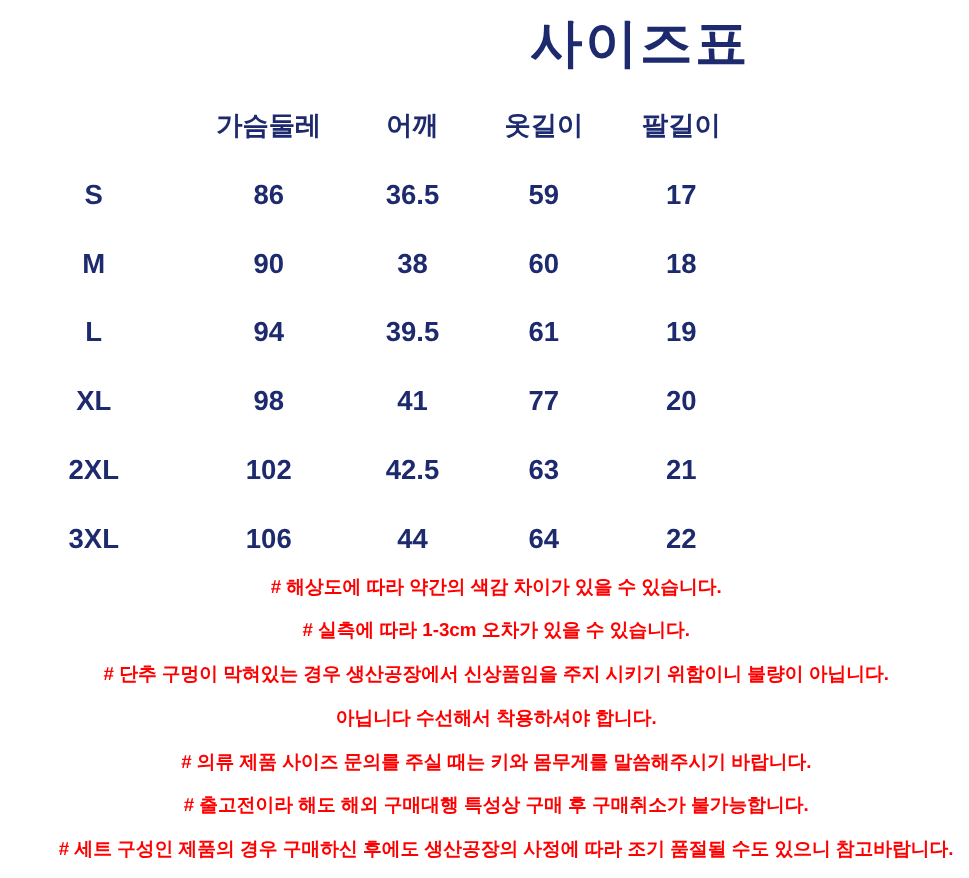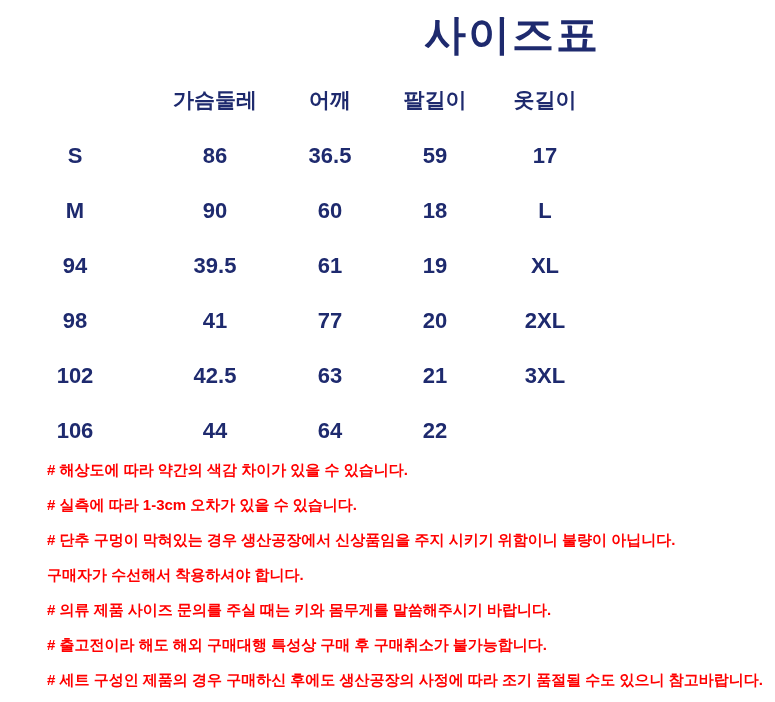--- a/index.html
+++ b/index.html
@@ -53,45 +53,47 @@
   .notes {
     margin: -6px 0 0 47px;
     width: 700px;
   }
   .note-line {
     line-height: 35px;
     font-size: 15px;
     font-weight: 700;
     color: #ff0000;
     white-space: nowrap;
+    text-align: center;
   }
 </style>
 </head>
 <body>
 
 <div class="content">
 
   <div class="page-title">사이즈표</div>
 
   <div class="size-table">
 
     <div class="cell head"></div>
     <div class="cell head">가슴둘레</div>
     <div class="cell head">어깨</div>
+    <div class="cell head">옷길이</div>
     <div class="cell head">팔길이</div>
-    <div class="cell head">옷길이</div>
 
     <div class="cell body-cell size-col">S</div>
     <div class="cell body-cell">86</div>
     <div class="cell body-cell">36.5</div>
     <div class="cell body-cell">59</div>
     <div class="cell body-cell">17</div>
 
     <div class="cell body-cell size-col">M</div>
     <div class="cell body-cell">90</div>
+    <div class="cell body-cell">38</div>
     <div class="cell body-cell">60</div>
     <div class="cell body-cell">18</div>
 
     <div class="cell body-cell size-col">L</div>
     <div class="cell body-cell">94</div>
     <div class="cell body-cell">39.5</div>
     <div class="cell body-cell">61</div>
     <div class="cell body-cell">19</div>
 
     <div class="cell body-cell size-col">XL</div>
@@ -112,17 +114,17 @@
     <div class="cell body-cell">64</div>
     <div class="cell body-cell">22</div>
   </div>
 
 </div>
 
 <div class="notes">
   <div class="note-line"># 해상도에 따라 약간의 색감 차이가 있을 수 있습니다.</div>
   <div class="note-line"># 실측에 따라 1-3cm 오차가 있을 수 있습니다.</div>
   <div class="note-line"># 단추 구멍이 막혀있는 경우 생산공장에서 신상품임을 주지 시키기 위함이니 불량이 아닙니다.</div>
-  <div class="note-line">구매자가 수선해서 착용하셔야 합니다.</div>
+  <div class="note-line">아닙니다 수선해서 착용하셔야 합니다.</div>
   <div class="note-line"># 의류 제품 사이즈 문의를 주실 때는 키와 몸무게를 말씀해주시기 바랍니다.</div>
   <div class="note-line"># 출고전이라 해도 해외 구매대행 특성상 구매 후 구매취소가 불가능합니다.</div>
   <div class="note-line"># 세트 구성인 제품의 경우 구매하신 후에도 생산공장의 사정에 따라 조기 품절될 수도 있으니 참고바랍니다.</div>
 </div>
 
 </body></html>

